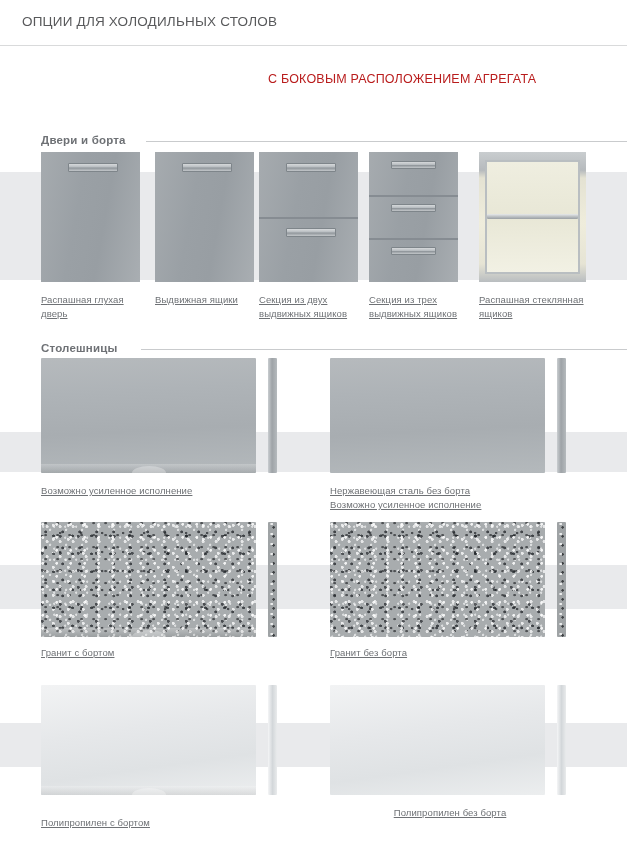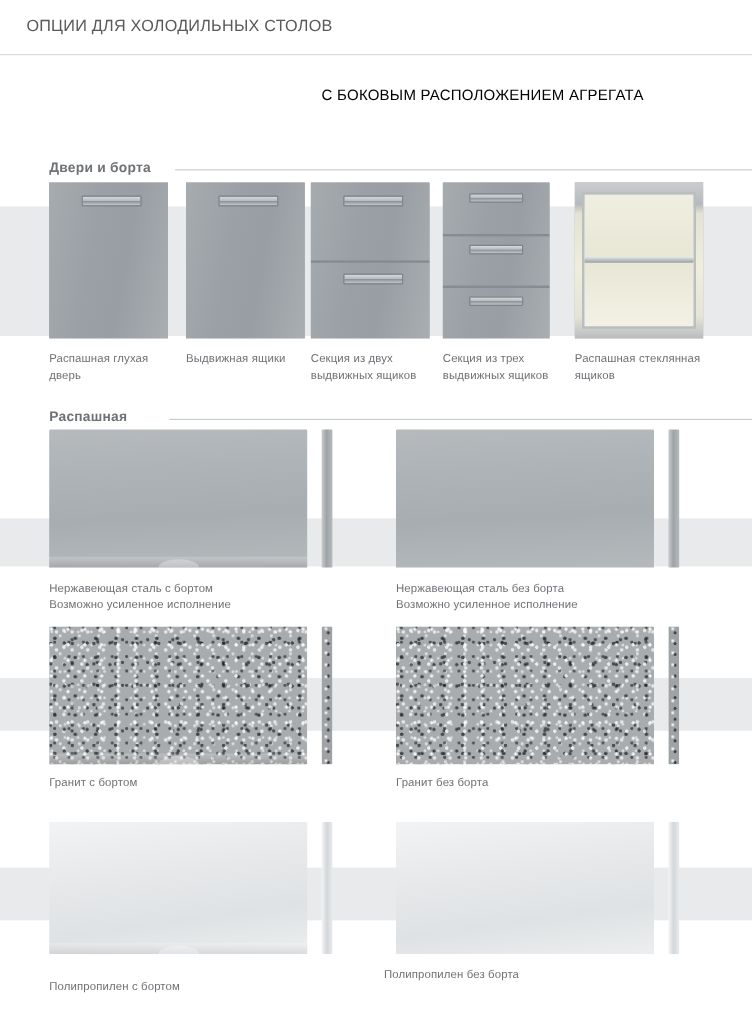--- a/index.html
+++ b/index.html
@@ -49,21 +49,21 @@
   .band-4 { top: 723px;  height: 44px;  }
 
   
   .orange-heading {
     position: absolute;
     left: 268px;
     top: 70px;
     width: 270px;
     font-size: 12.5px;
     line-height: 19px;
-    color: #000000;
+    color: #b91c1c;
     letter-spacing: 0.2px;
   }
 
   
   .section-label {
     position: absolute;
     font-size: 11.5px;
     font-weight: bold;
     color: #6e7175;
     letter-spacing: 0.2px;
@@ -84,20 +84,21 @@
     position: absolute;
     background: #9ea4a9;
     overflow: hidden;
   }
   .tile-caption {
     position: absolute;
     font-size: 9.5px;
     line-height: 14px;
     color: #6e7175;
     letter-spacing: 0.1px;
+    text-decoration: underline;
   }
 
   
   .door-face {
     position: absolute;
     inset: 0;
     background: linear-gradient(100deg, #a6abaf 0%, #9aa0a5 38%, #989ea3 62%, #a9aeb2 100%);
   }
   .handle {
     position: absolute;
@@ -243,31 +244,30 @@
 <div class="tile-caption" style="left:369px; top:293px; width:104px;">Секция из трех выдвижных ящиков</div>
 
 <div class="tile" style="left:479px; top:152px; width:107px; height:130px;">
   <div class="glass-face"></div>
   <div class="glass-frame"></div>
   <div class="glass-bar" style="top:62px;"></div>
 </div>
 <div class="tile-caption" style="left:479px; top:293px; width:110px;">Распашная стеклянная ящиков</div>
 
 <div class="section-label" id="label-tops">
-  <span>Распашная</span>
+  <span>Столешницы</span>
   <span class="rule"></span>
 </div>
 
 <div class="top-slab steel-slab" style="left:41px; top:358px; width:215px; height:115px;">
   <div class="bort-lip"></div>
   <div class="bort-notch"></div>
 </div>
 <div class="top-edge steel-edge" style="left:268px; top:358px; height:115px;"></div>
 <div class="tile-caption" style="left:41px; top:484px; width:240px;">
-  <div>Нержавеющая сталь с бортом</div>
   <div>Возможно усиленное исполнение</div>
 </div>
 
 <div class="top-slab steel-slab" style="left:330px; top:358px; width:215px; height:115px;"></div>
 <div class="top-edge steel-edge" style="left:557px; top:358px; height:115px;"></div>
 <div class="tile-caption" style="left:330px; top:484px; width:240px;">
   <div>Нержавеющая сталь без борта</div>
   <div>Возможно усиленное исполнение</div>
 </div>
 
@@ -290,15 +290,15 @@
   <div class="bort-lip"></div>
   <div class="bort-notch"></div>
 </div>
 <div class="top-edge poly-edge" style="left:268px; top:685px; height:110px;"></div>
 <div class="tile-caption" style="left:41px; top:806px; width:240px;margin-top:10px;">
   <div>Полипропилен с бортом</div>
 </div>
 
 <div class="top-slab poly-slab" style="left:330px; top:685px; width:215px; height:110px;"></div>
 <div class="top-edge poly-edge" style="left:557px; top:685px; height:110px;"></div>
-<div class="tile-caption" style="left:320px; top:806px; width:240px;">
+<div class="tile-caption" style="left:330px; top:806px; width:240px;text-align:center;">
   <div>Полипропилен без борта</div>
 </div>
 
 </body></html>

